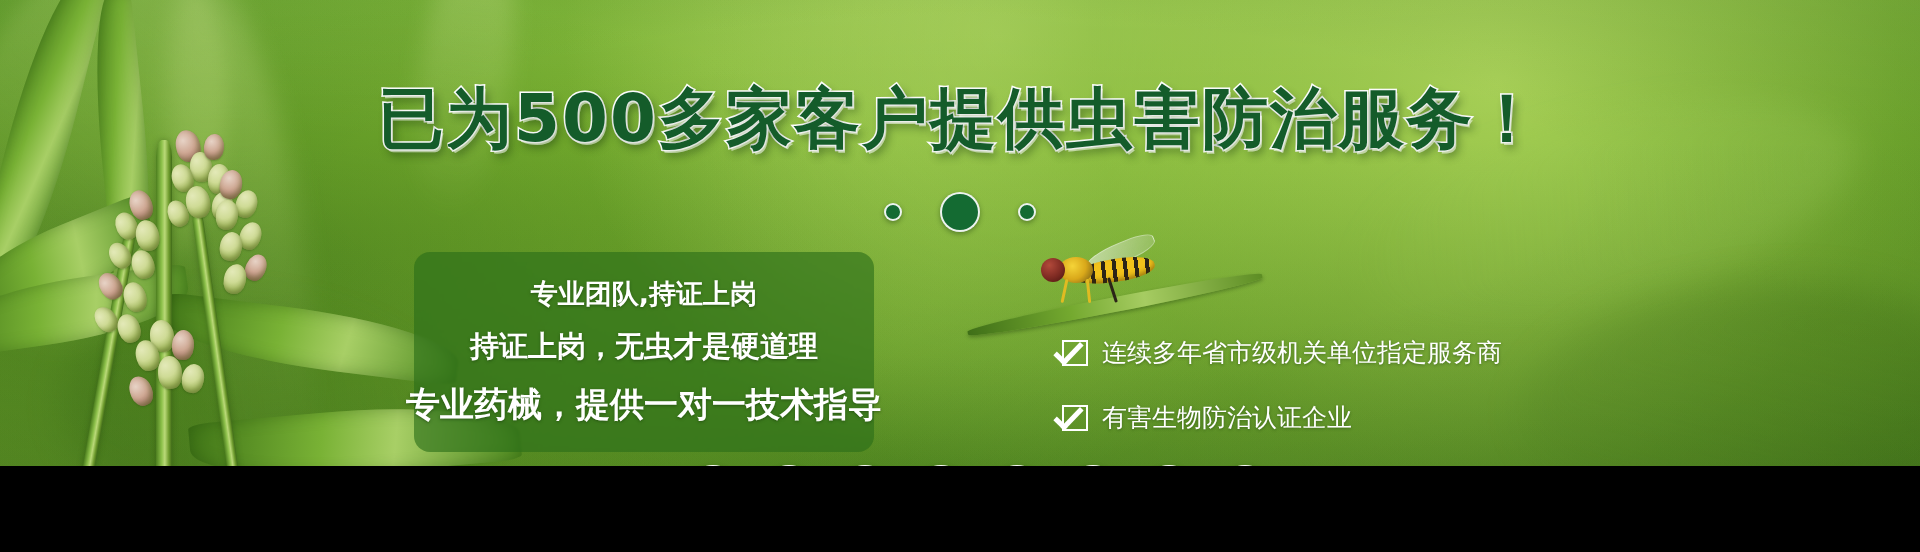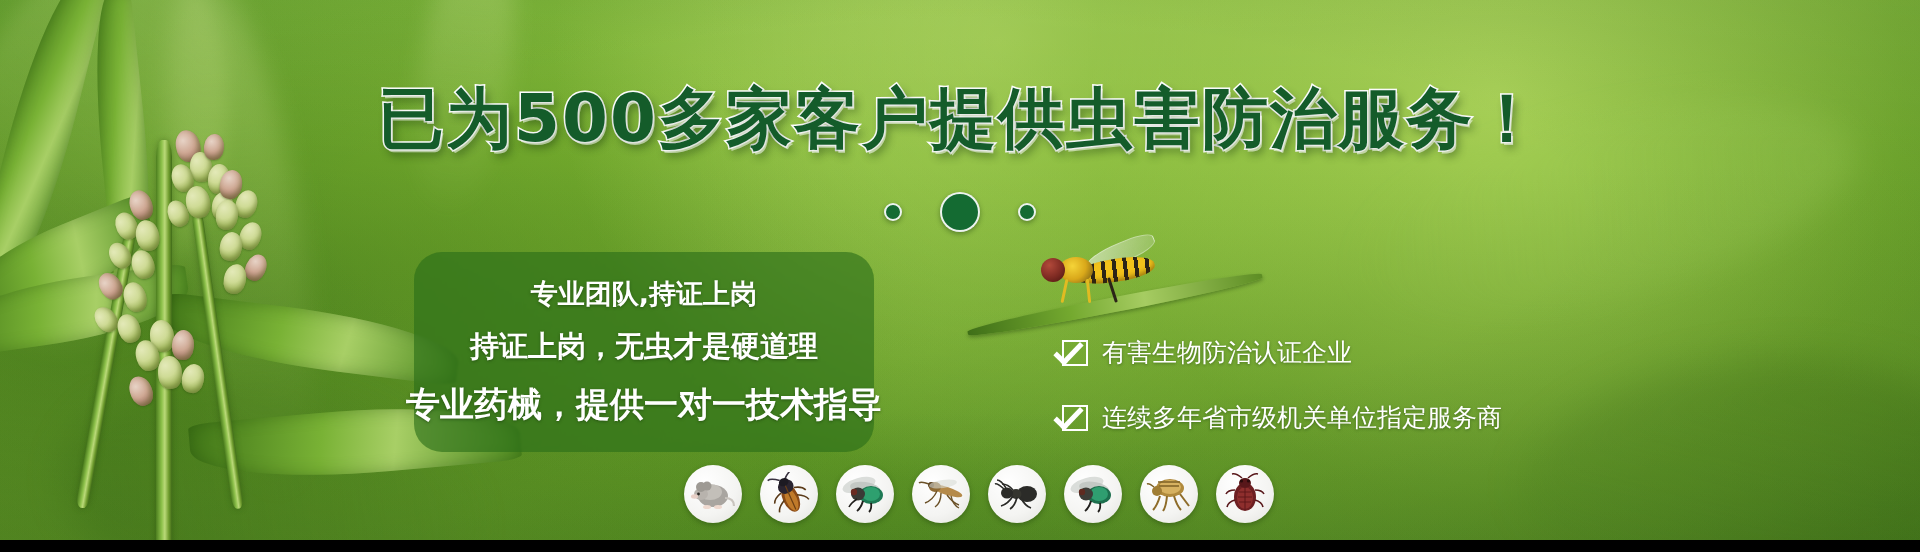--- a/index.html
+++ b/index.html
@@ -6,21 +6,21 @@
   html, body {
     margin: 0;
     padding: 0;
     background: #000;
   }
   * { box-sizing: border-box; }
 
   .banner {
     position: relative;
     width: 1920px;
-    height: 540px;
+    height: 466px;
     overflow: hidden;
     font-family: "Liberation Sans", "DejaVu Sans", sans-serif;
     background: #5a9e23;
   }
 
   
   .bg-base {
     position: absolute;
     inset: 0;
     background:
@@ -123,21 +123,21 @@
   .dot.big   { width: 40px; height: 40px; }
 
   
   .panel {
     position: absolute;
     left: 414px;
     top: 252px;
     width: 460px;
     height: 200px;
     background: rgba(42,110,24,0.62);
-    border-radius: 28px;
+    border-radius: 16px;
     display: flex;
     flex-direction: column;
     justify-content: center;
     align-items: center;
     gap: 15px;
     backdrop-filter: blur(1px);
   }
   .panel-line {
     color: #ffffff;
     font-weight: bold;
@@ -350,25 +350,25 @@
     <div class="fly-thorax"></div>
     <div class="fly-head"></div>
     <div class="fly-leg g1"></div>
     <div class="fly-leg g2"></div>
     <div class="fly-leg g3"></div>
   </div>
 
   <div class="checklist">
     <div class="check-item">
       <span class="check-box"></span>
-      <span class="check-label" data-bind="checklist.items.1.label">有害生物防治认证企业</span>
+      <span class="check-label" data-bind="checklist.items.0.label">连续多年省市级机关单位指定服务商</span>
     </div>
     <div class="check-item">
       <span class="check-box"></span>
-      <span class="check-label" data-bind="checklist.items.0.label">连续多年省市级机关单位指定服务商</span>
+      <span class="check-label" data-bind="checklist.items.1.label">有害生物防治认证企业</span>
     </div>
   </div>
 
   <div class="pests">
 
     <div class="pest">
       <svg width="48" height="40" viewBox="0 0 48 40" aria-hidden="true">
         <ellipse cx="24" cy="22" rx="15" ry="11" fill="#a9a5a0"></ellipse>
         <ellipse cx="21" cy="18" rx="12" ry="8" fill="#c3bfb9"></ellipse>
         <ellipse cx="12" cy="20" rx="7" ry="6" fill="#b8b3ad"></ellipse>

